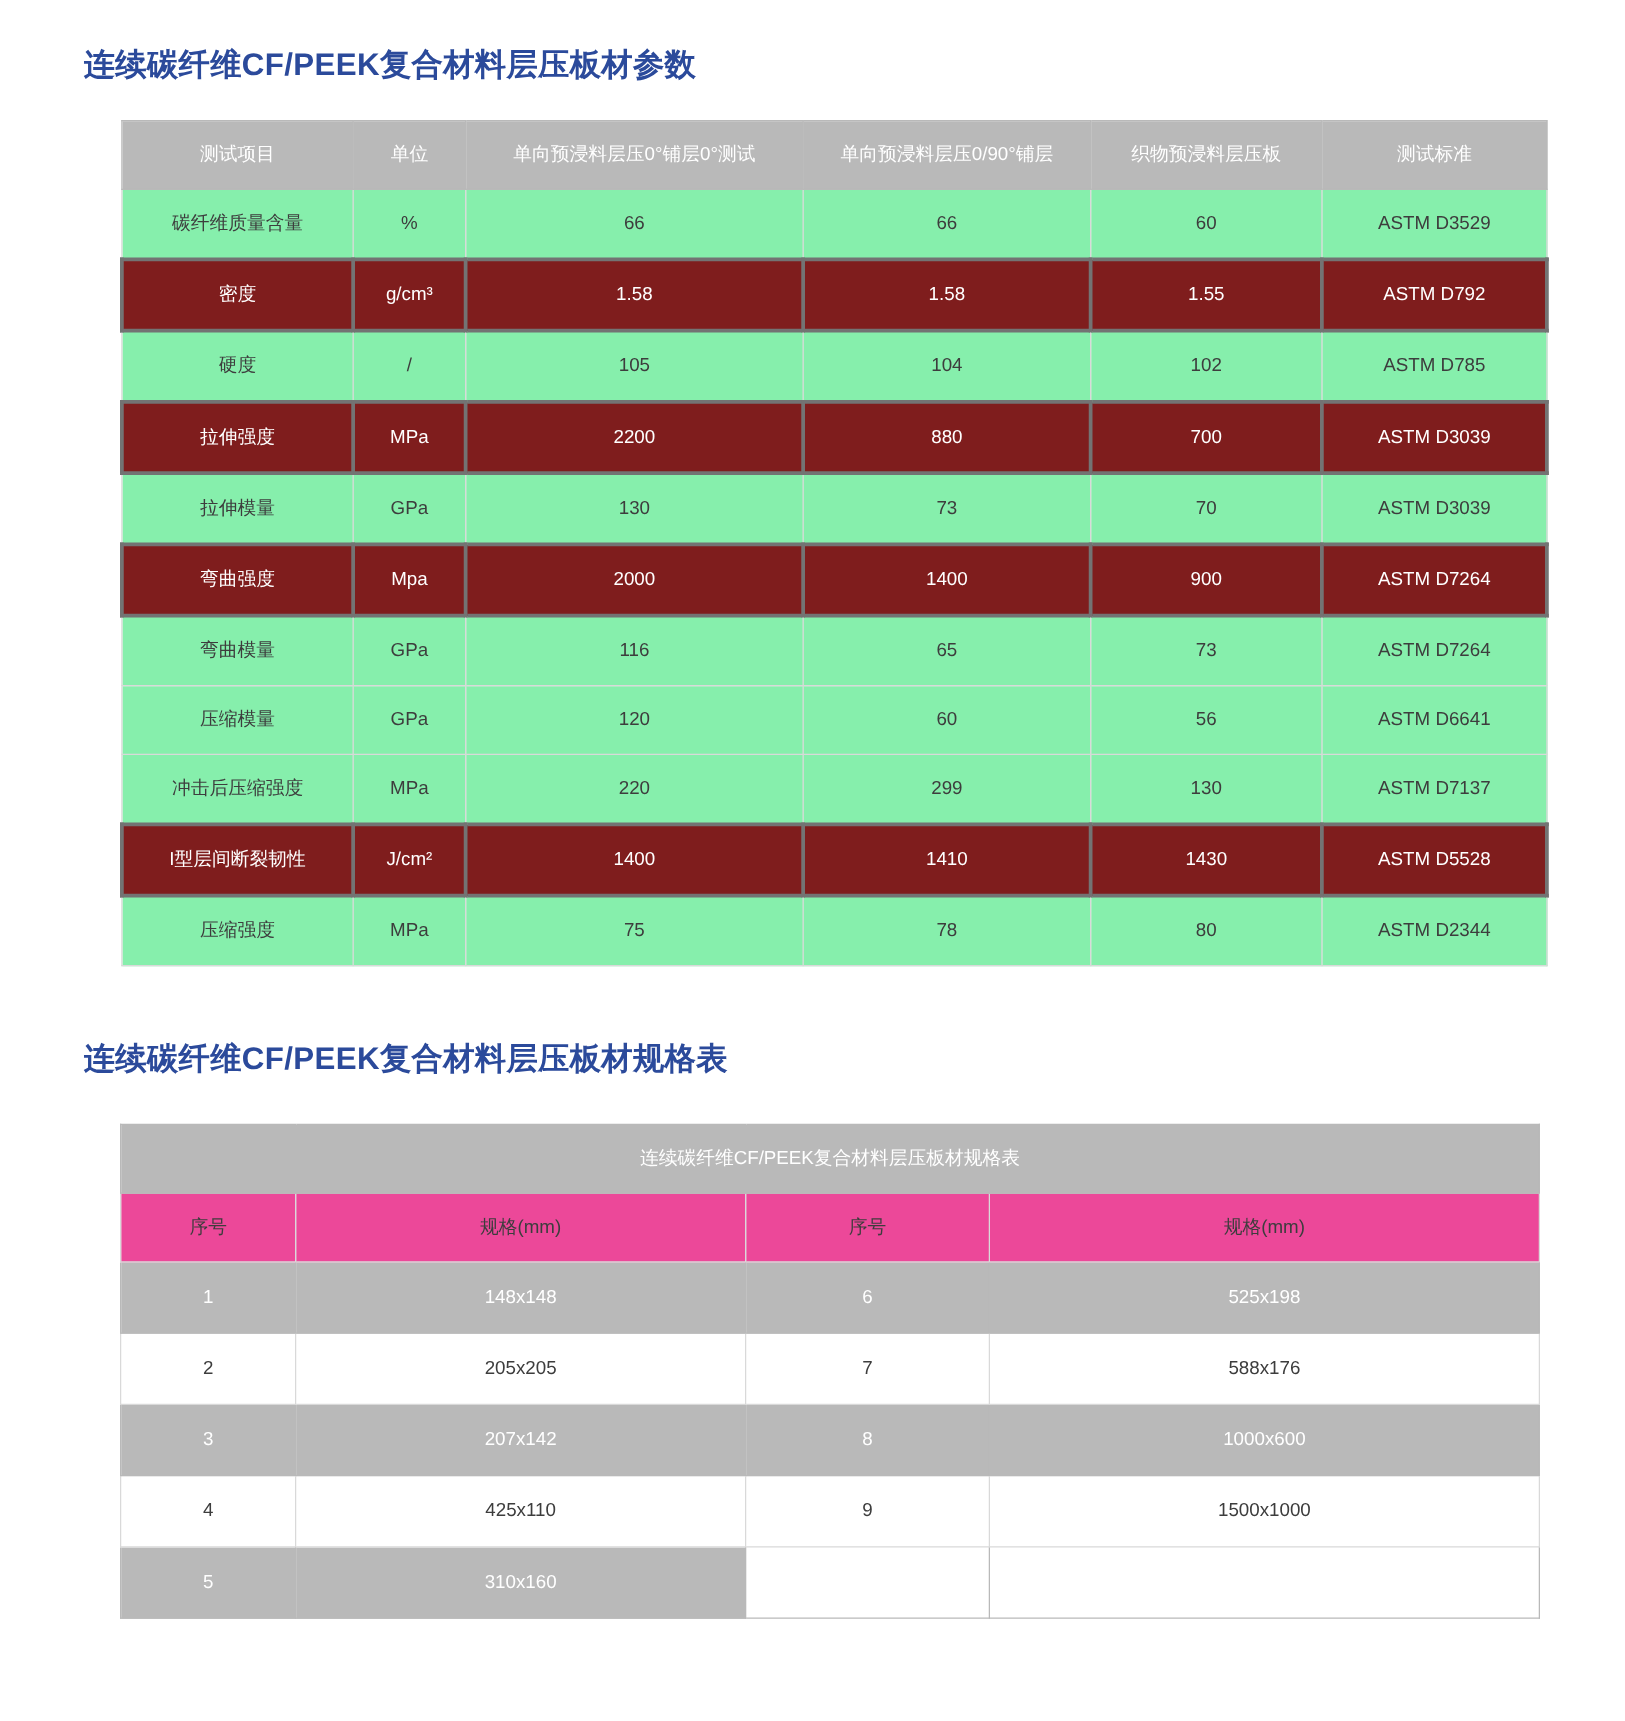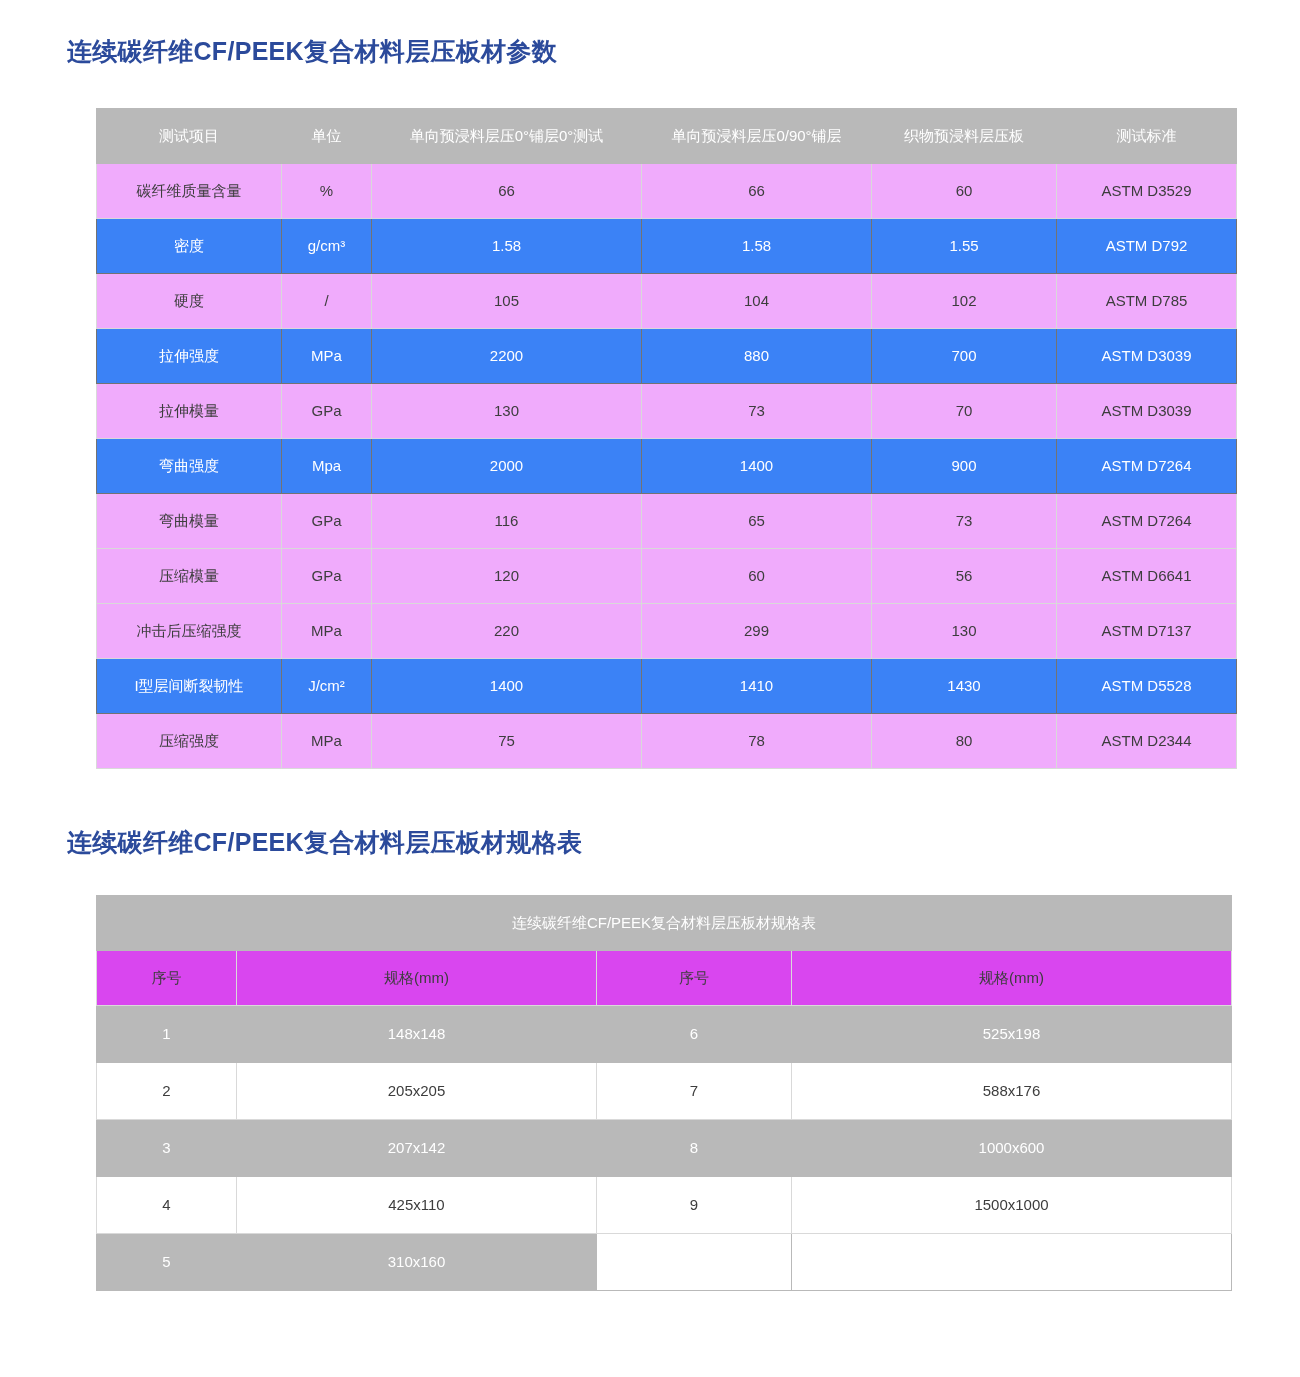--- a/index.html
+++ b/index.html
@@ -41,61 +41,61 @@
     font-weight: normal;
     text-align: center;
     vertical-align: middle;
     color: #3d3d3d;
     font-size: 15px;
     line-height: 1.3;
   }
 
   
   #params-table {
-    margin-top: 40px;
+    margin-top: 28px;
   }
   #params-table th {
     background: #b9b9b9;
     color: #ffffff;
     height: 52px;
     font-size: 15px;
     border: 1px solid #b9b9b9;
   }
   #params-table td {
     height: 52px;
   }
   #params-table tbody tr.row-odd td {
-    background: #f0abfc;
+    background: #86efac;
     color: #3d3d3d;
   }
   #params-table tbody tr.row-even td {
-    background: #3b82f6;
-    color: #ffffff;
-    border: 1px solid #737373;
+    background: #7f1d1d;
+    color: #ffffff;
+    border: 3px solid #737373;
   }
   #params-table col.c0 { width: 185px; }
   #params-table col.c1 { width: 90px; }
   #params-table col.c2 { width: 270px; }
   #params-table col.c3 { width: 230px; }
   #params-table col.c4 { width: 185px; }
   #params-table col.c5 { width: 180px; }
 
   
   #spec-table {
     margin-top: 36px;
   }
   #spec-table .spec-title td {
     background: #b9b9b9;
     color: #ffffff;
     height: 52px;
     font-size: 15px;
     border: 1px solid #b9b9b9;
   }
   #spec-table .spec-head td {
-    background: #d946ef;
+    background: #ec4899;
     color: #3d3d3d;
     height: 52px;
   }
   #spec-table tbody td {
     height: 54px;
   }
   #spec-table tbody tr.row-odd td {
     background: #b9b9b9;
     color: #ffffff;
     border: 1px solid #b9b9b9;

